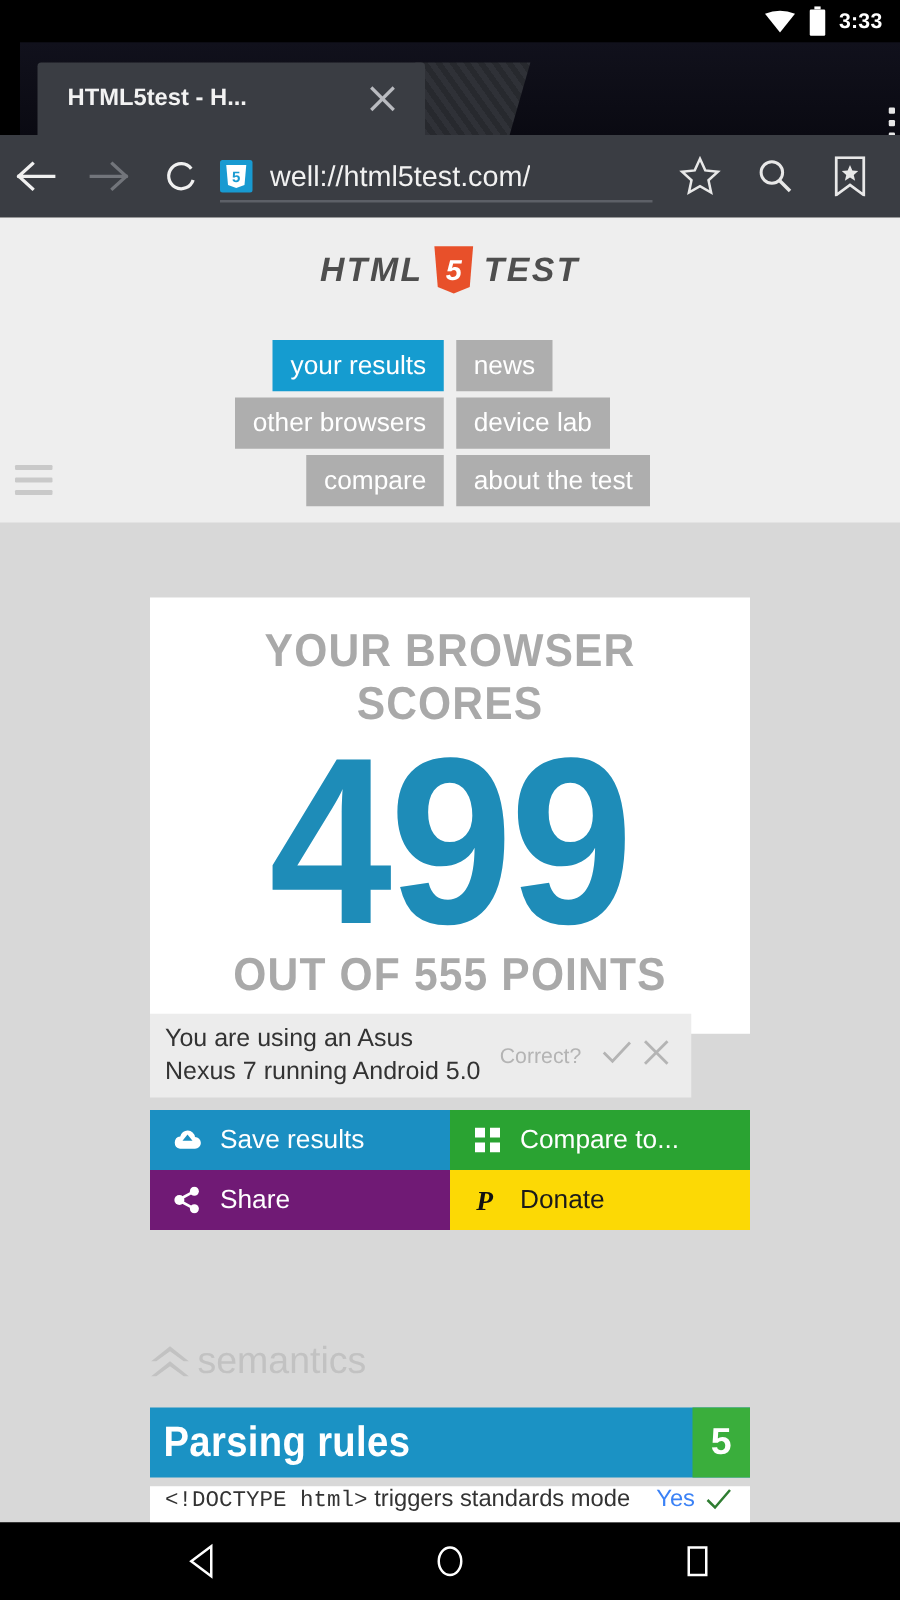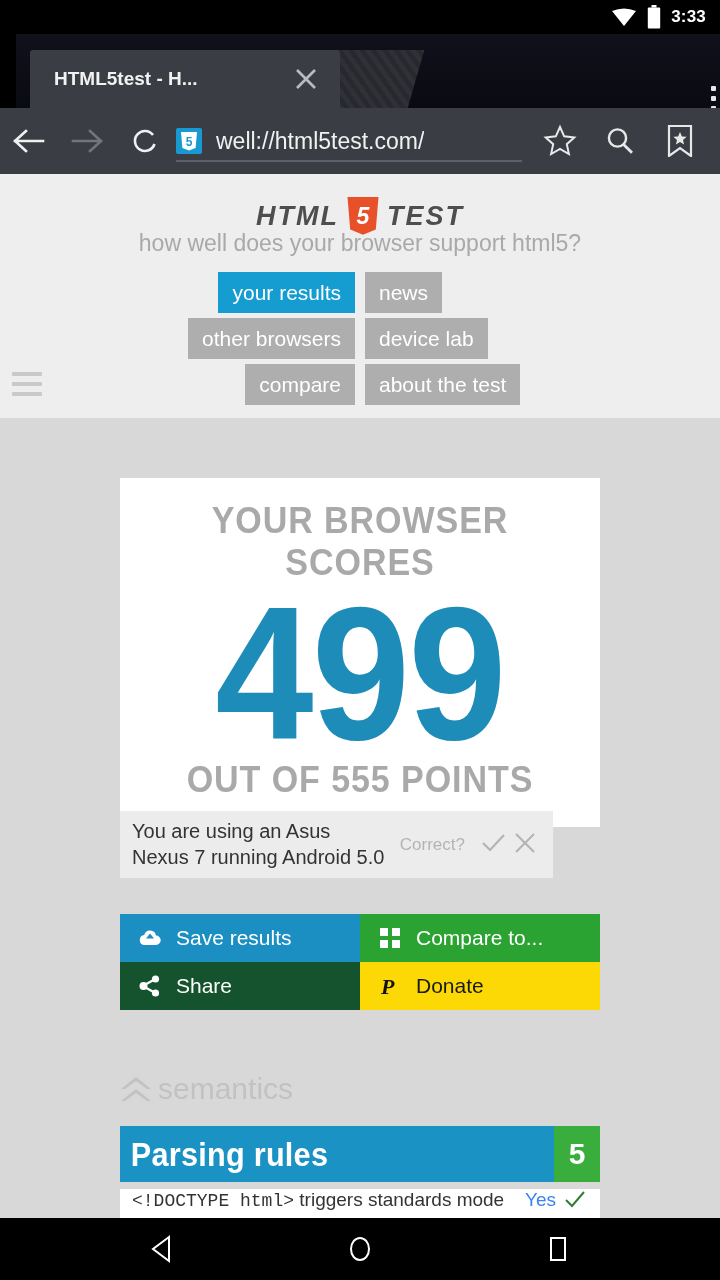--- a/index.html
+++ b/index.html
@@ -141,32 +141,32 @@
     position:absolute;left:120px;top:637px;width:433px;min-height:66px;
     background:#ececec;display:flex;align-items:center;
     padding:8px 14px 8px 12px;box-sizing:border-box;
   }
   .devtext{flex:1;color:#333;font-size:20px;line-height:1.28;padding-right:8px;}
   .devcorrect{color:#b4b4b4;font-size:17px;margin-right:10px;white-space:nowrap;}
   .devicon{margin-left:4px;}
 
   
   .actions{
-    position:absolute;left:120px;top:740px;width:480px;
+    position:absolute;left:120px;top:714px;width:480px;
     display:flex;flex-wrap:wrap;
   }
   .act{
     width:240px;height:48px;box-sizing:border-box;
     display:flex;align-items:center;padding-left:18px;
     color:#fff;font-size:21px;
   }
   .act .ai{margin-right:14px;display:flex;align-items:center;width:24px;justify-content:center;}
   .act-save{background:#1b8fc2;}
   .act-compare{background:#2aa332;}
-  .act-share{background:#14532d;align-items:center;}
+  .act-share{background:#701a75;align-items:center;}
   .act-donate{background:#fcd905;color:#1a1a1a;}
 
   
   .sec-title{
     position:absolute;left:118px;top:898px;display:flex;align-items:center;
     color:#c2c2c2;font-size:30px;
   }
   .chev{width:36px;height:30px;margin-right:4px;}
   .bar{
     position:absolute;left:120px;top:952px;width:480px;height:56px;
@@ -299,21 +299,20 @@
         <span class="logo-word">HTML</span>
         <span class="logo-shield">
           <svg width="34" height="40" viewBox="0 0 34 40">
             <path d="M1.5 1 H32.5 L29.8 33.5 L17 38.8 L4.2 33.5 Z" fill="#e8502a"></path>
             <text x="17" y="28" font-size="23" font-weight="bold" fill="#fff" text-anchor="middle" font-family="Liberation Sans, sans-serif">5</text>
           </svg>
         </span>
         <span class="logo-word">TEST</span>
       </div>
 
-      <div class="tagline">how well does your browser support html5?</div>
 
       <div class="navgrid">
         <div class="navrow">
           <div class="navcol-l">
             <span class="navbtn active">your results</span>
           </div>
           <div class="navcol-r">
             <span class="navbtn">news</span>
           </div>
         </div>

